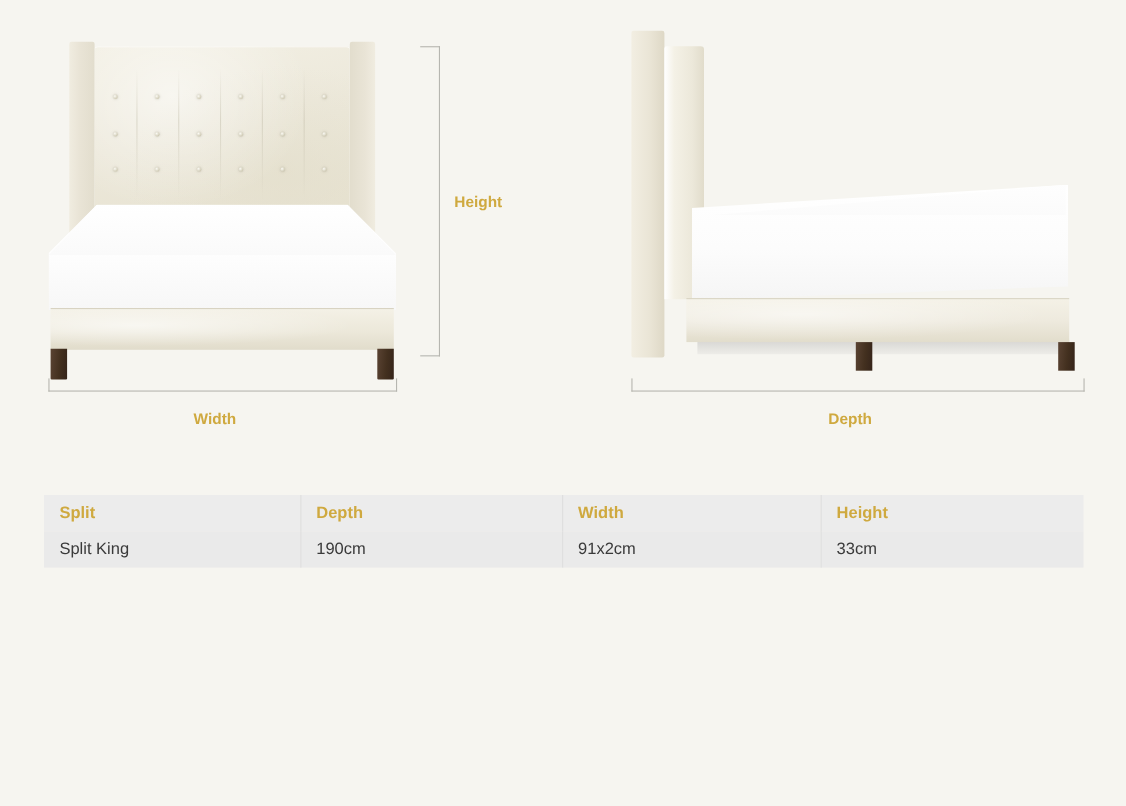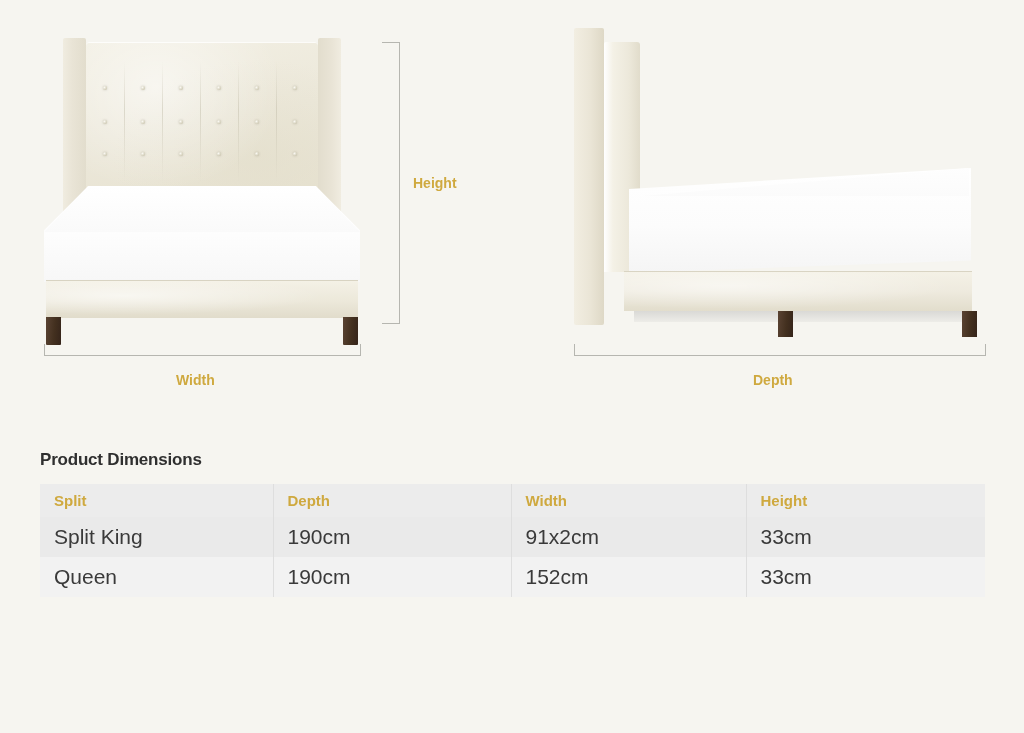--- a/index.html
+++ b/index.html
@@ -260,21 +260,21 @@
   }
   #dimensions-table col.c0 { width: 233px; }
   #dimensions-table col.c1 { width: 238px; }
   #dimensions-table col.c2 { width: 235px; }
   #dimensions-table col.c3 { width: 239px; }
 
   #dimensions-table th,
   #dimensions-table td {
     text-align: left;
     padding: 8px 0 8px 14px;
-    font-size: 21px;
+    font-size: 15px;
     border-right: 1px solid #dedede;
     height: 33px;
     vertical-align: middle;
   }
   #dimensions-table th:last-child,
   #dimensions-table td:last-child { border-right: none; }
 
   #dimensions-table thead th {
     background: #ececec;
     color: #cfa93f;
@@ -362,21 +362,20 @@
   <div id="depth-bracket">
     <div class="cap l"></div>
     <div class="stem"></div>
     <div class="cap r"></div>
   </div>
   <div class="measure-label" id="depth-label">Depth</div>
 
 </div>
 
 <div id="table-section">
-  <div id="product-dimensions-title">Product Dimensions</div>
 
   <table id="dimensions-table">
     <colgroup>
       <col class="c0">
         <col class="c1">
         <col class="c2">
         <col class="c3">
     </colgroup>
     <thead>
       <tr>
@@ -386,21 +385,15 @@
         <th>Height</th>
       </tr>
     </thead>
     <tbody>
       <tr>
         <td>Split King</td>
         <td>190cm</td>
         <td>91x2cm</td>
         <td>33cm</td>
       </tr>
-      <tr>
-        <td>Queen</td>
-        <td>190cm</td>
-        <td>152cm</td>
-        <td>33cm</td>
-      </tr>
     </tbody>
   </table>
 </div>
 
 </body></html>

